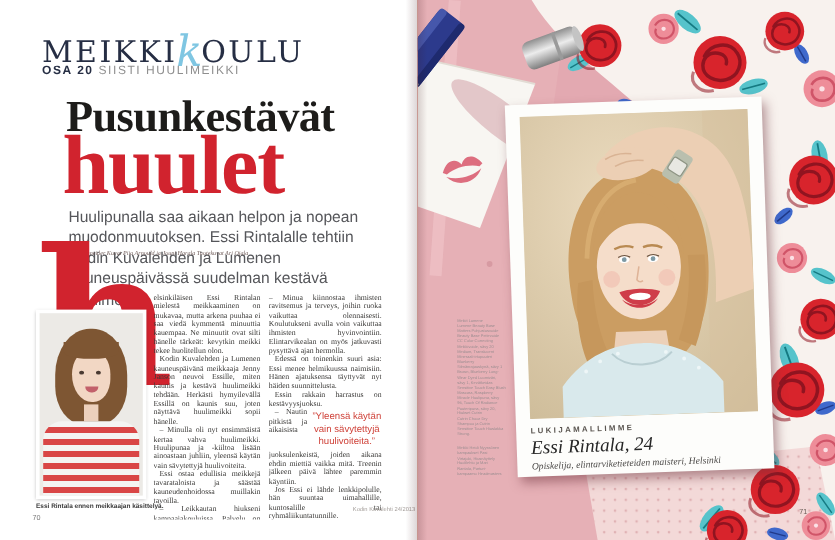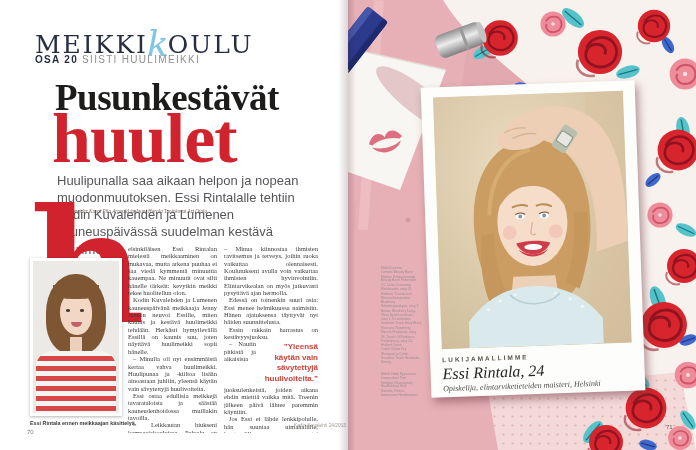--- a/index.html
+++ b/index.html
@@ -47,21 +47,21 @@
            color:#a39d99;transform:scale(.8);transform-origin:left top;white-space:nowrap;}
 
   
   .col{top:245px;height:188px;overflow:hidden;font-size:6.5px;line-height:1.13;
        text-align:justify;color:#3b3a38;}
   #col1{left:128px;width:89px;}
   #col2{left:224px;width:94px;}
   .col p{margin:0;text-indent:5px;}
   .col p:first-child{text-indent:0;}
   .pullquote{float:right;width:58px;margin:2px 0 2px 4px;font-family:"Liberation Sans",sans-serif;
-       font-weight:bold;font-size:8px;line-height:1.3;color:#cf4239;text-align:right;text-indent:0;}
+       font-weight:normal;font-size:8px;line-height:1.3;color:#cf4239;text-align:center;text-indent:0;}
 
   
   #right-page{left:348px;top:0;width:348px;height:450px;background:#e6b0b6;overflow:hidden;}
   #gutter{left:338px;top:0;width:18px;height:450px;
           background:linear-gradient(90deg,rgba(0,0,0,0),rgba(60,20,25,.18) 55%,rgba(0,0,0,0));z-index:5;}
   .photo-card{left:78px;top:84px;width:214px;height:310px;background:#fdfdfb;z-index:4;
           padding:10px 12px 0;box-sizing:border-box;transform:rotate(-2deg);
           box-shadow:3px 5px 9px rgba(110,50,60,.5);}
   .photo-inner{width:190px;height:252px;overflow:hidden;background:#dccdae;}
   .model-label{margin-top:7px;font-family:"Liberation Sans",sans-serif;font-weight:bold;

